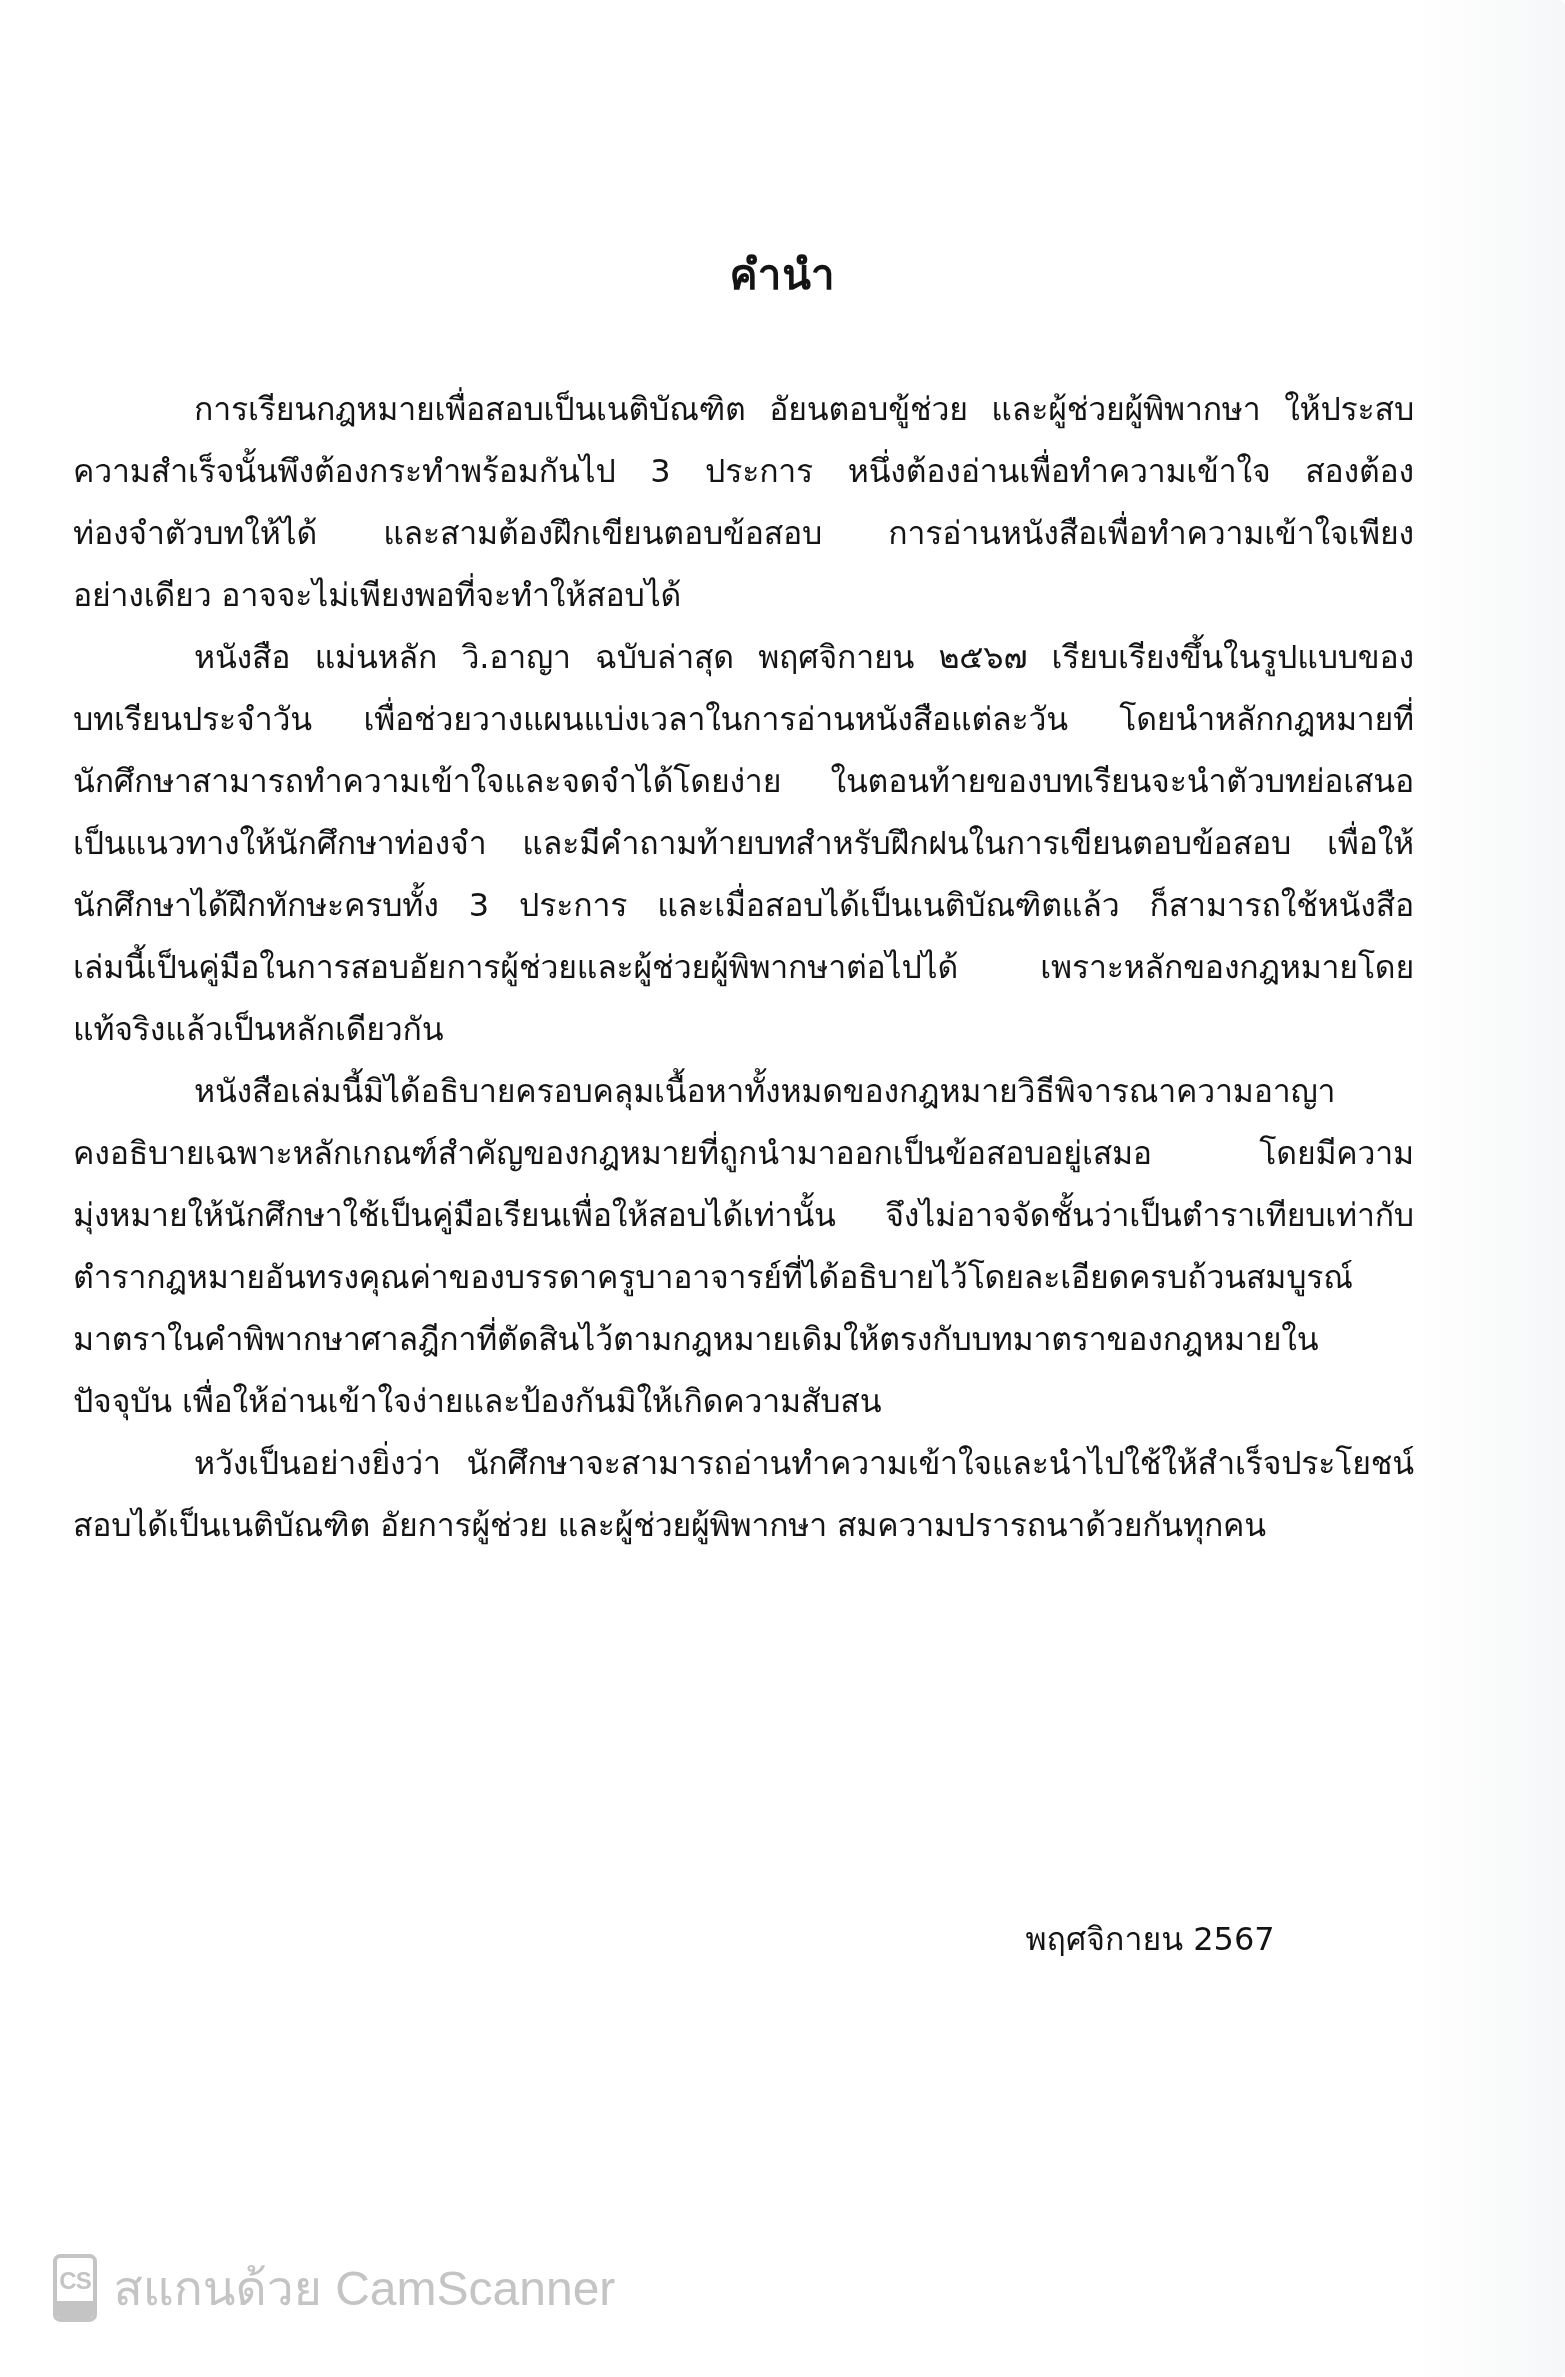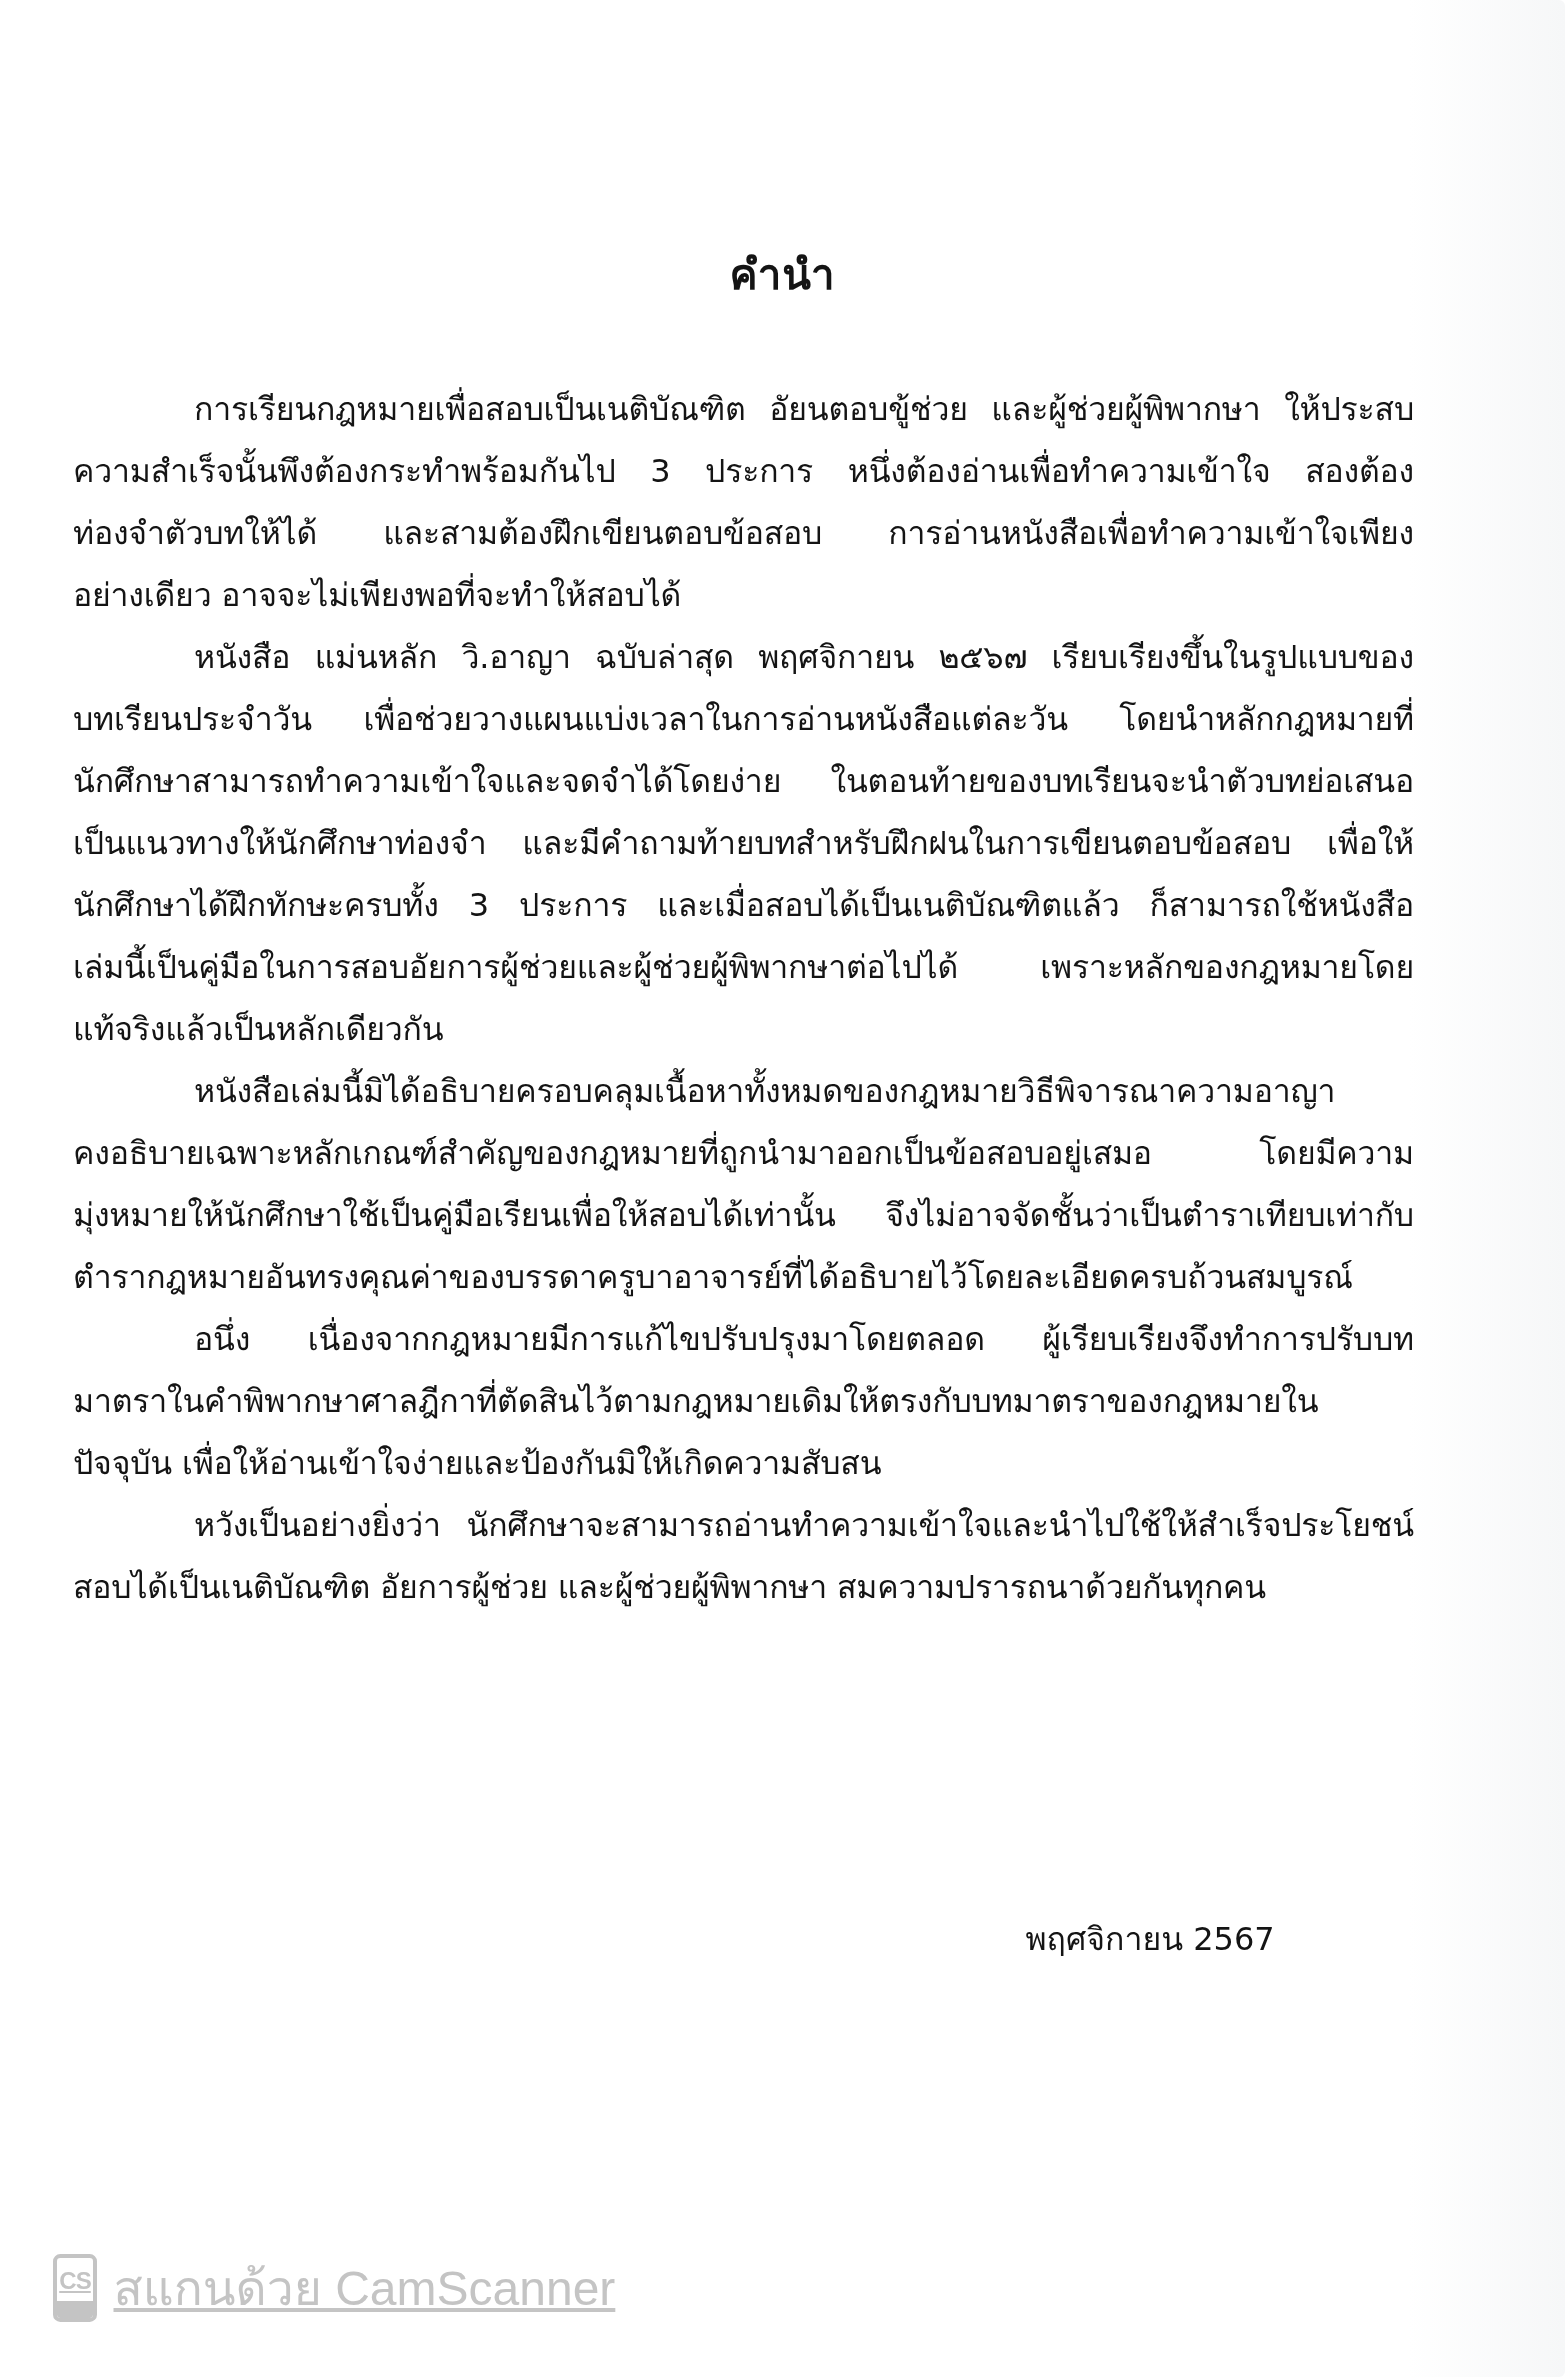--- a/index.html
+++ b/index.html
@@ -74,21 +74,20 @@
       padding-left: 5.5px;
     }
     .watermark {
       position: absolute;
       left: 53px;
       top: 2251px;
       height: 73px;
       display: flex;
       align-items: center;
       color: #c4c4c4;
-      text-decoration: underline;
     }
     .cs-logo {
       width: 44px;
       height: 68px;
       border: 4.6px solid #c4c4c4;
       border-radius: 7.3px;
       box-sizing: border-box;
       position: relative;
       display: flex;
       align-items: flex-start;
@@ -138,21 +137,20 @@
     <div class="line">เป็นแนวทางให้นักศึกษาท่องจำ และมีคำถามท้ายบทสำหรับฝึกฝนในการเขียนตอบข้อสอบ เพื่อให้</div>
     <div class="line">นักศึกษาได้ฝึกทักษะครบทั้ง 3 ประการ และเมื่อสอบได้เป็นเนติบัณฑิตแล้ว ก็สามารถใช้หนังสือ</div>
     <div class="line">เล่มนี้เป็นคู่มือในการสอบอัยการผู้ช่วยและผู้ช่วยผู้พิพากษาต่อไปได้ เพราะหลักของกฎหมายโดย</div>
     <div class="line last">แท้จริงแล้วเป็นหลักเดียวกัน</div>
 
     <div class="line indent">หนังสือเล่มนี้มิได้อธิบายครอบคลุมเนื้อหาทั้งหมดของกฎหมายวิธีพิจารณาความอาญา</div>
     <div class="line">คงอธิบายเฉพาะหลักเกณฑ์สำคัญของกฎหมายที่ถูกนำมาออกเป็นข้อสอบอยู่เสมอ โดยมีความ</div>
     <div class="line">มุ่งหมายให้นักศึกษาใช้เป็นคู่มือเรียนเพื่อให้สอบได้เท่านั้น จึงไม่อาจจัดชั้นว่าเป็นตำราเทียบเท่ากับ</div>
     <div class="line">ตำรากฎหมายอันทรงคุณค่าของบรรดาครูบาอาจารย์ที่ได้อธิบายไว้โดยละเอียดครบถ้วนสมบูรณ์</div>
 
-    <div class="line indent">อนึ่ง เนื่องจากกฎหมายมีการแก้ไขปรับปรุงมาโดยตลอด ผู้เรียบเรียงจึงทำการปรับบท</div>
     <div class="line">มาตราในคำพิพากษาศาลฎีกาที่ตัดสินไว้ตามกฎหมายเดิมให้ตรงกับบทมาตราของกฎหมายใน</div>
     <div class="line last">ปัจจุบัน เพื่อให้อ่านเข้าใจง่ายและป้องกันมิให้เกิดความสับสน</div>
 
     <div class="line indent">หวังเป็นอย่างยิ่งว่า นักศึกษาจะสามารถอ่านทำความเข้าใจและนำไปใช้ให้สำเร็จประโยชน์</div>
     <div class="line last">สอบได้เป็นเนติบัณฑิต อัยการผู้ช่วย และผู้ช่วยผู้พิพากษา สมความปรารถนาด้วยกันทุกคน</div>
   </div>
 
   <div class="signature">
     <div class="sig-date">พฤศจิกายน 2567</div>
   </div>

